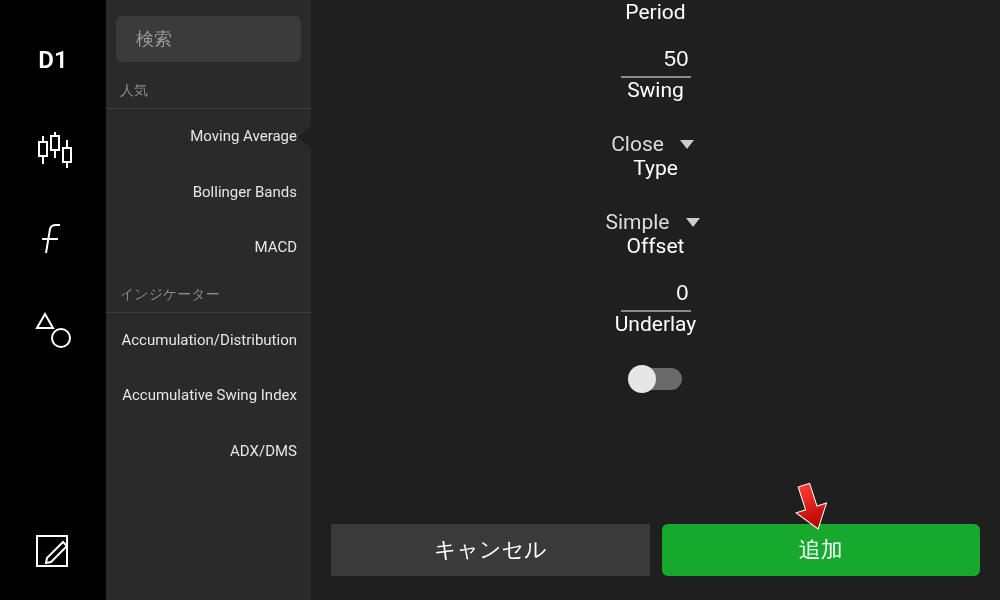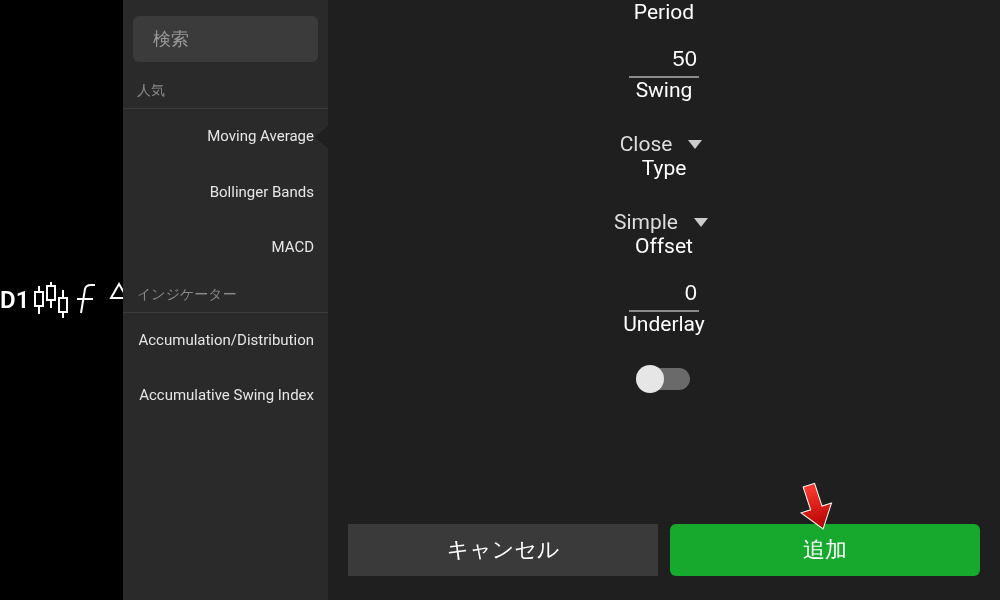--- a/index.html
+++ b/index.html
@@ -1,24 +1,24 @@
 <!DOCTYPE html>
 <html><head>
 <meta charset="utf-8">
 <style>
   * { box-sizing: border-box; margin: 0; padding: 0; }
   html, body { width: 1000px; height: 600px; overflow: hidden; font-family: -apple-system, BlinkMacSystemFont, "Segoe UI", Roboto, Arial, sans-serif; background: #000; color: #fff; }
   .app { display: flex; width: 100%; height: 100%; }
 
   
   .rail {
-    width: 123px;
+    width: 106px;
     background: #000;
     display: flex;
-    flex-direction: row;
+    flex-direction: column;
     align-items: center;
     padding-top: 30px;
     flex-shrink: 0;
   }
   .rail-item {
     width: 60px;
     height: 60px;
     display: flex;
     align-items: center;
     justify-content: center;
@@ -236,20 +236,21 @@
     </div>
 
     <div class="list-section-header">人気</div>
     <div class="list-item active">Moving Average</div>
     <div class="list-item">Bollinger Bands</div>
     <div class="list-item">MACD</div>
 
     <div class="list-section-header">インジケーター</div>
     <div class="list-item">Accumulation/Distribution</div>
     <div class="list-item">Accumulative Swing Index</div>
+    <div class="list-item">ADX/DMS</div>
   </div>
 
   <div class="form-panel">
     <div class="form-rows">
 
       <div class="form-row">
         <div class="form-label">Period</div>
         <input class="value-input" value="50" style="">
       </div>
 

